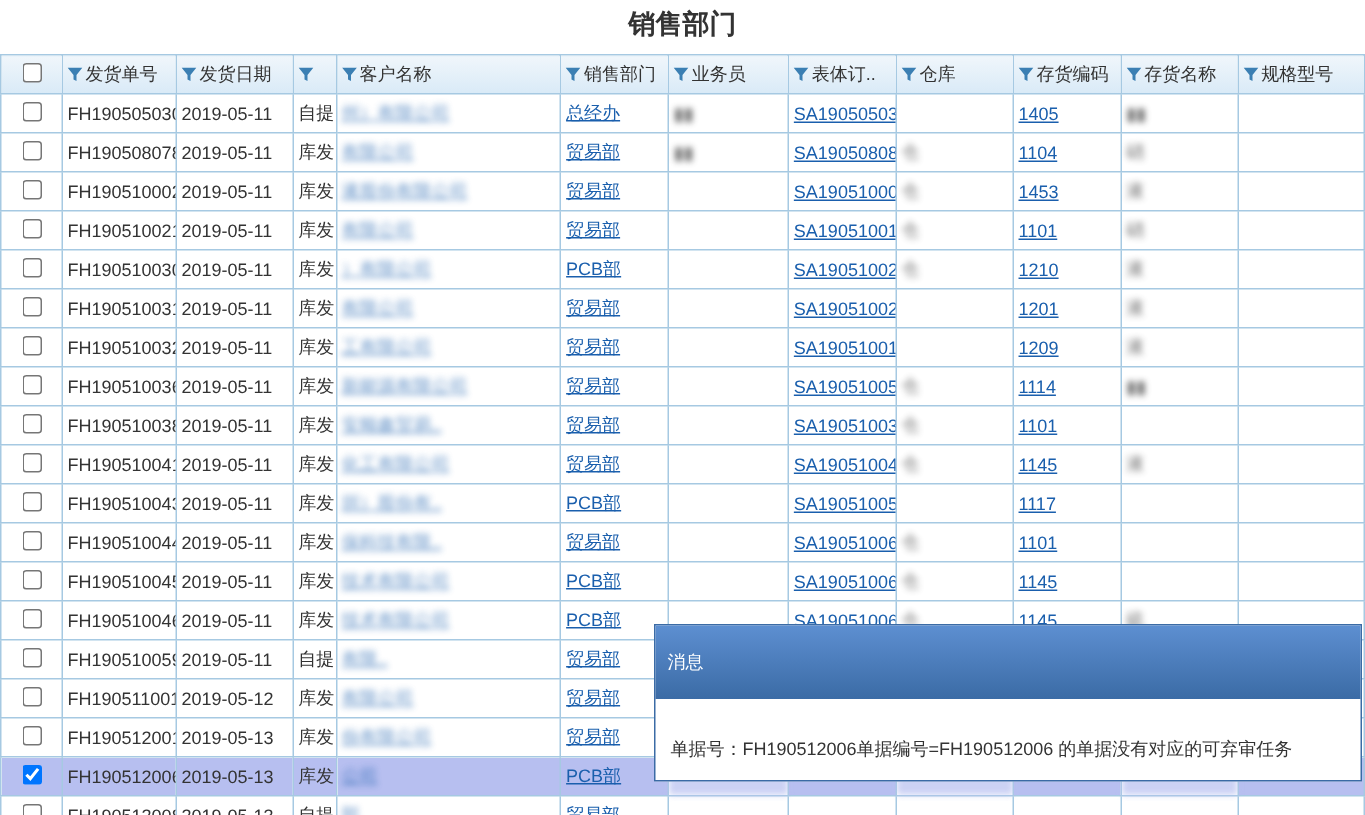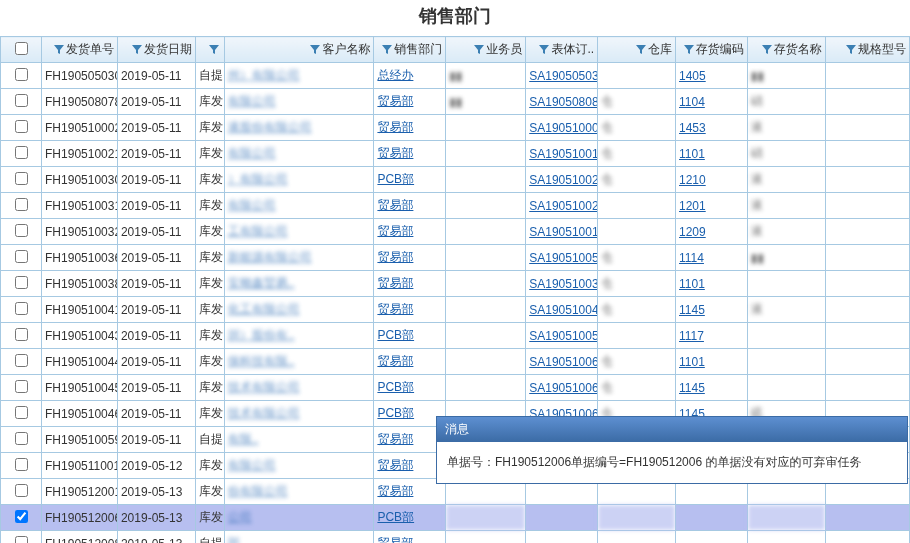--- a/index.html
+++ b/index.html
@@ -1,27 +1,27 @@
 <!DOCTYPE html>
 <html><head>
 <meta charset="utf-8">
 <style>
 * { box-sizing: border-box; margin: 0; padding: 0; }
 body { font-family: "Microsoft YaHei", Arial, sans-serif; font-size: 12px; background: #fff; color: #333; width: 910px; overflow: hidden; }
 .title { text-align: center; font-size: 18px; font-weight: bold; padding: 4px 0 8px; }
 table { border-collapse: collapse; width: 100%; table-layout: fixed; }
 th, td { border: 1px solid #a6c9e2; padding: 4px 3px; height: 23px; white-space: nowrap; overflow: hidden; text-align: left; vertical-align: middle; }
-th { background: linear-gradient(#f0f6fb,#d9eaf7); font-weight: normal; text-align: right; position: relative; }
+th { background: linear-gradient(#f0f6fb,#d9eaf7); font-weight: normal; text-align: left; position: relative; }
 .filter-icon { display: inline-block; color: #3b7fb3; margin-right: 2px; }
 .filter-icon svg { width: 10px; height: 10px; vertical-align: middle; fill: #3b7fb3; }
 td a { color: #1a5fad; text-decoration: underline; cursor: pointer; }
 tr.selected td { background: #b7bff0; }
 .msg-box { position: absolute; left: 436px; top: 416px; width: 472px; border: 1px solid #3b6ba5; background: #fff; font-size: 12px; }
-.msg-title { background: linear-gradient(#5d8fd1,#3b6ba5); color: #fff; padding: 4px 8px; }
-.msg-body { padding: 12px 10px; color: #333; }
+.msg-title { background: linear-gradient(#5d8fd1,#3b6ba5); color: #fff; padding: 16px 8px; }
+.msg-body { padding: 12px 10px; color: #333; margin-top: 13px; }
 .blur { filter: blur(2px); opacity:.7; }
 input[type=checkbox]{ width:13px; height:13px; }
 .col-cb { width:40px; text-align:center; }
 .col-no { width:74px; }
 .col-date { width:76px; }
 .col-s1 { width:28px; }
 .col-cust { width:146px; }
 .col-dept { width:70px; }
 .col-sales { width:78px; }
 .col-order { width:70px; }

